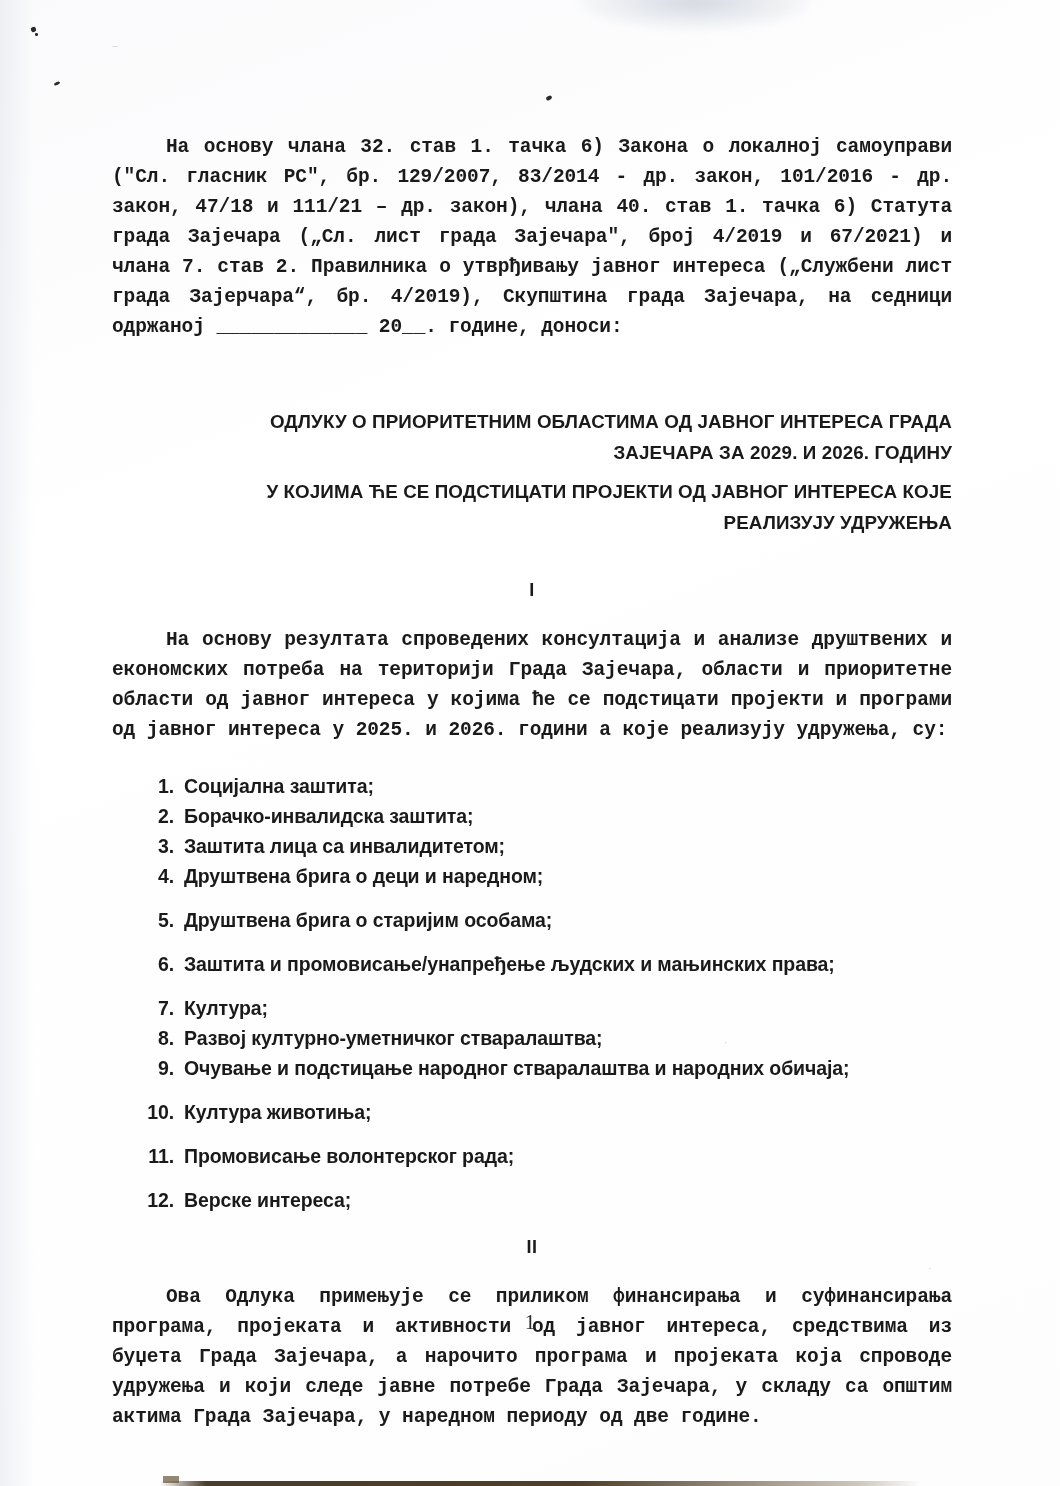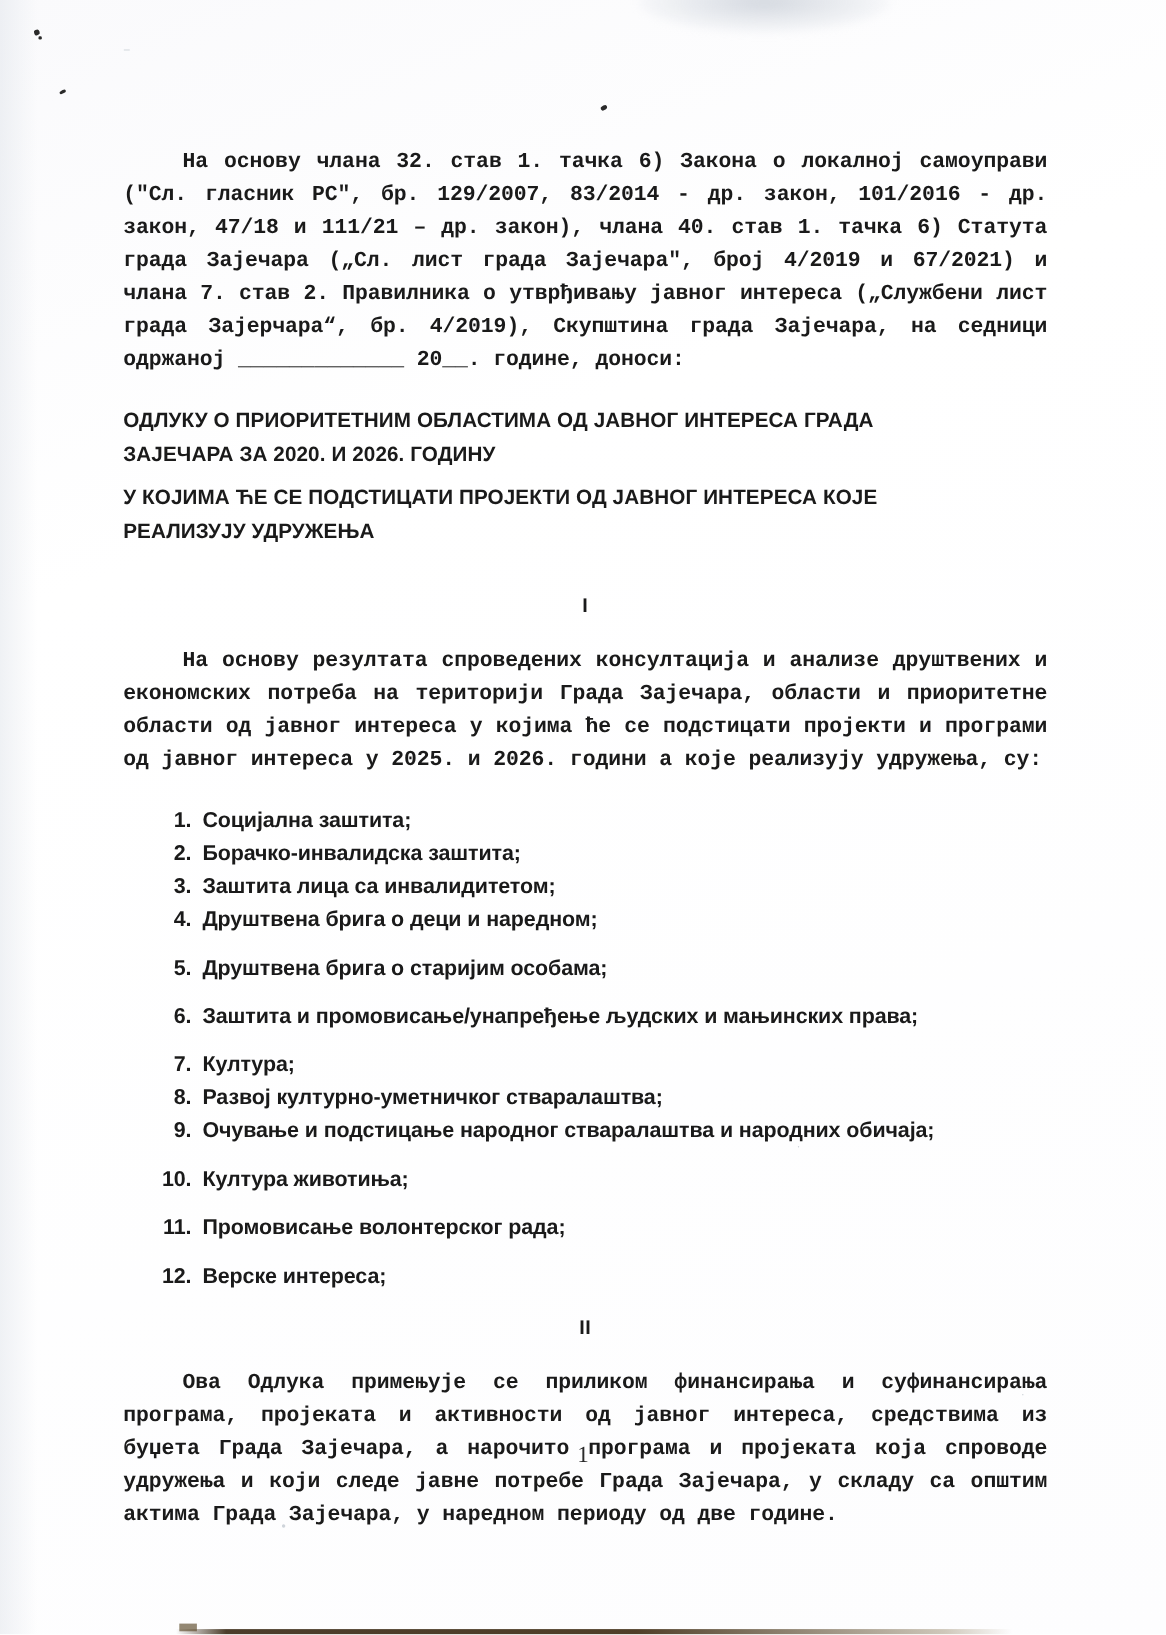--- a/index.html
+++ b/index.html
@@ -94,22 +94,22 @@
     font-size: 19.5px;
     line-height: 30px;
     font-weight: 600;
     letter-spacing: -0.1px;
     margin: 0;
     font-family: Liberation Mono, monospace;
   }
   .para .indent { display: inline-block; width: 54px; }
 
   .title-block {
-    margin-top: 24px;
-    text-align: left;
+    margin-top: 64px;
+    text-align: right;
     font-weight: 700;
     font-size: 18.8px;
     line-height: 31px;
     letter-spacing: 0.1px;
   }
   .title-block .tline { display: block; }
   .title-block .tgroup2 { margin-top: 8px; }
 
   .roman {
     text-align: center;
@@ -174,21 +174,21 @@
   <span class="faint-mark f2">·</span>
   <span class="faint-mark f3">•</span>
   <span class="faint-mark f4">·</span>
 
   <div class="doc">
 
     <p class="para"><span class="indent"></span><span>На основу члана 32. став 1. тачка 6) Закона о локалној самоуправи ("Сл. гласник РС", бр. 129/2007, 83/2014 - др. закон, 101/2016 - др. закон, 47/18 и 111/21 – др. закон), члана 40. став 1. тачка 6) Статута града Зајечара  („Сл. лист града Зајечара", број 4/2019 и 67/2021) и члана 7. став 2. Правилника о утврђивању јавног интереса („Службени лист града Зајерчара“, бр. 4/2019), Скупштина града Зајечара, на седници одржаној _____________ 20__. године, доноси:</span></p>
 
     <div class="title-block">
       <span class="tline">ОДЛУКУ О ПРИОРИТЕТНИМ ОБЛАСТИМА ОД ЈАВНОГ ИНТЕРЕСА ГРАДА</span>
-      <span class="tline">ЗАЈЕЧАРА ЗА 2020. И 2026. ГОДИНУ</span>
+      <span class="tline">ЗАЈЕЧАРА ЗА 2029. И 2026. ГОДИНУ</span>
       <span class="tline tgroup2">У КОЈИМА ЋЕ СЕ ПОДСТИЦАТИ ПРОЈЕКТИ ОД ЈАВНОГ ИНТЕРЕСА КОЈЕ</span>
       <span class="tline">РЕАЛИЗУЈУ УДРУЖЕЊА</span>
     </div>
 
     <p class="roman r1">I</p>
 
     <p class="para p-section"><span class="indent"></span><span>На основу резултата спроведених консултација и анализе друштвених и економских потреба на територији Града Зајечара, области и приоритетне области од јавног интереса у којима ће се подстицати пројекти и програми од јавног интереса у 2025. и 2026. години а које реализују удружења, су:</span></p>
 
     <ul class="list">
       <li><span class="num">1.</span><span>Социјална заштита;</span></li>

